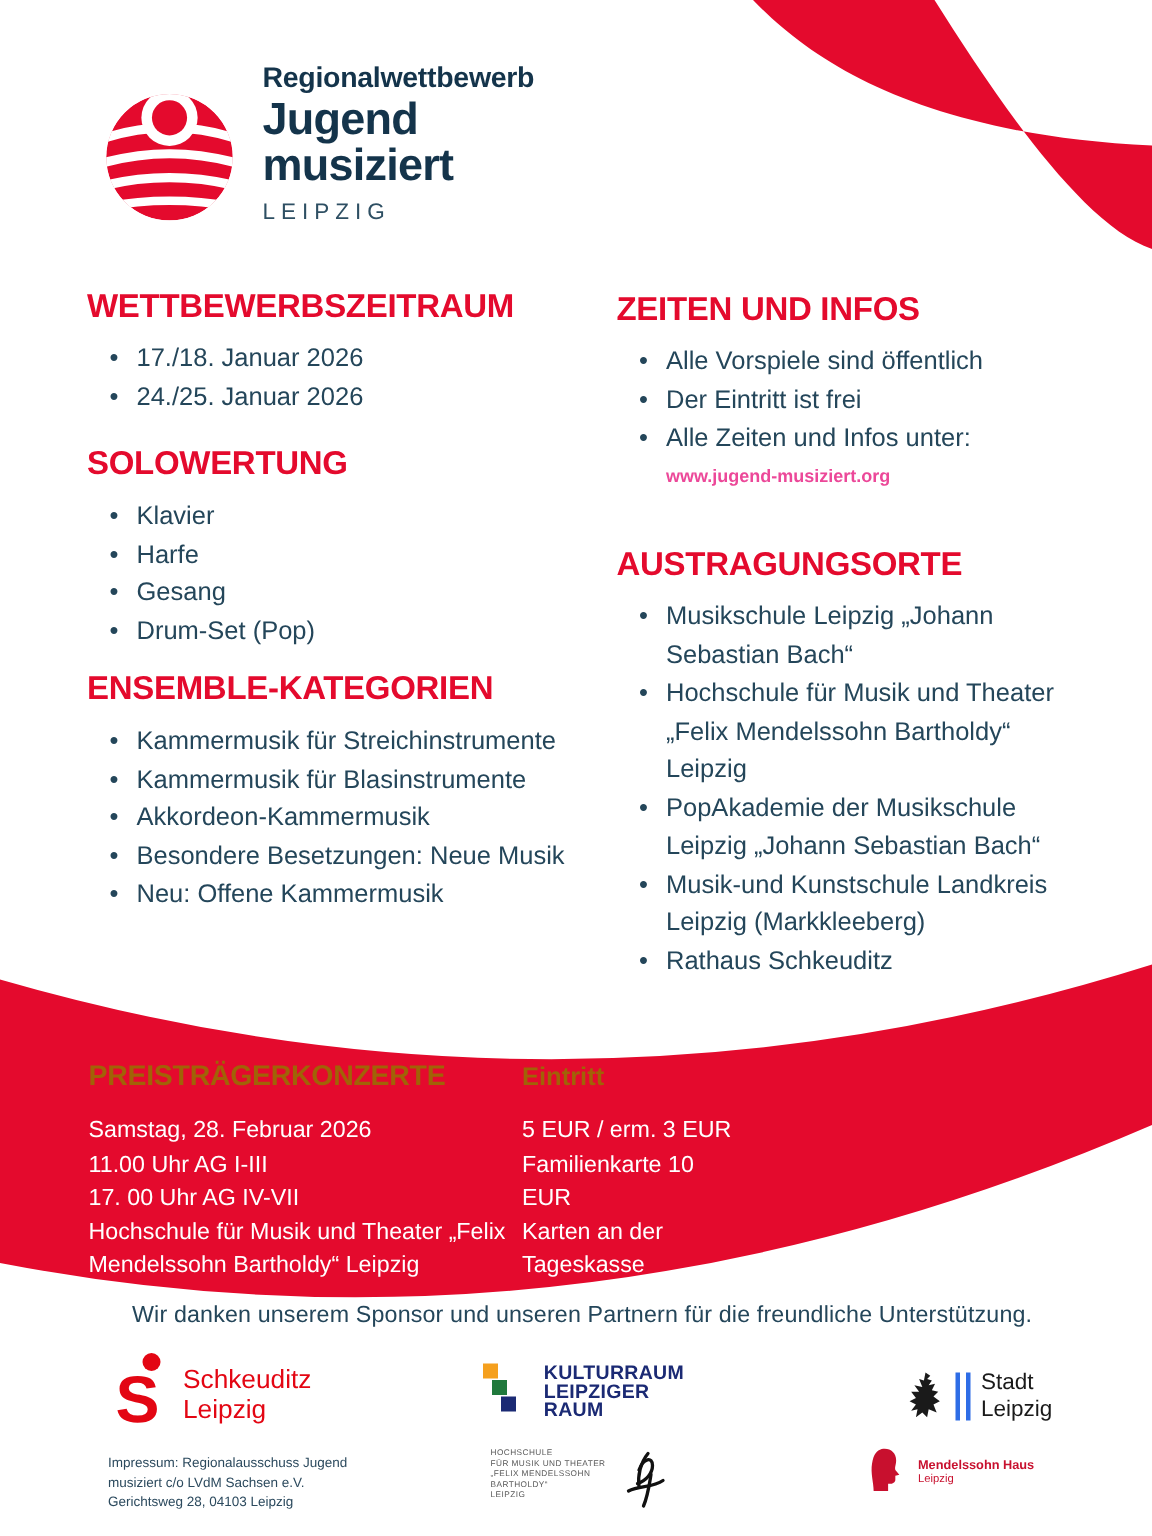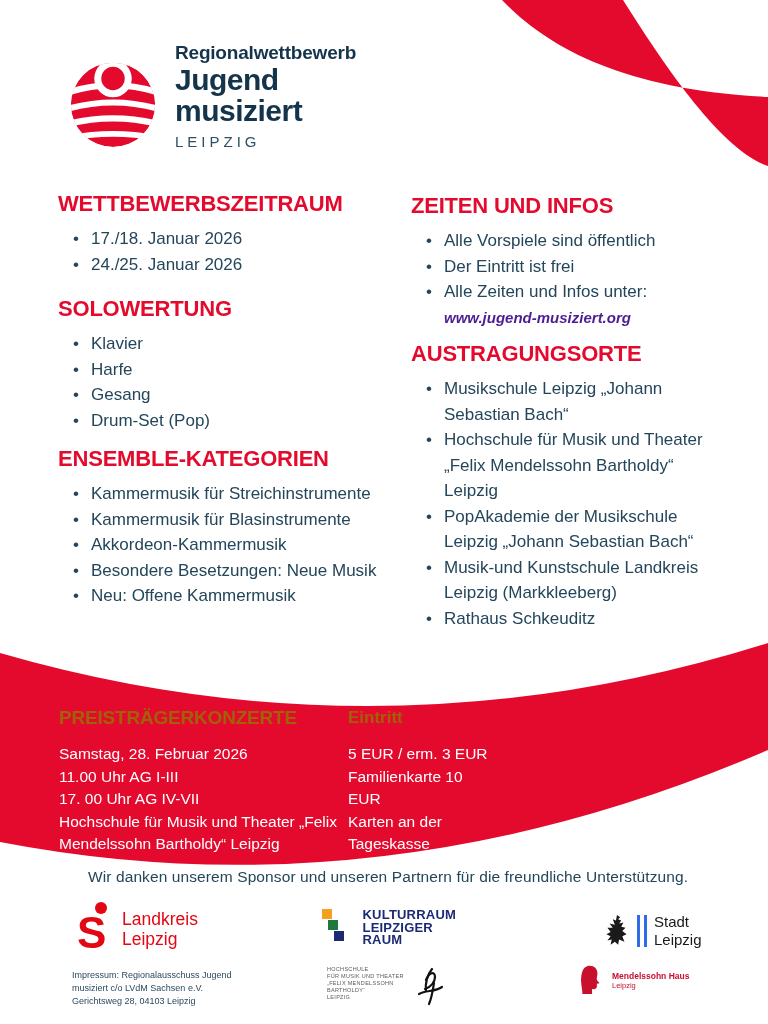--- a/index.html
+++ b/index.html
@@ -14,21 +14,21 @@
   .brand-icon{margin-top:15px;}
   .brand-eyebrow{font-size:19px;font-weight:bold;color:#14344B;letter-spacing:-0.2px;}
   .brand-big{font-size:30px;font-weight:bold;color:#14344B;line-height:31px;letter-spacing:-0.5px;}
   .brand-city{font-size:15px;color:#2E4F63;letter-spacing:4px;margin-top:7px;}
 
   
   .sec h2{font-size:22px;line-height:24px;color:#E40A2D;font-weight:bold;letter-spacing:-0.2px;margin:0;}
   .sec ul{list-style:none;margin:10px 0 0 0;padding:0;}
   .sec li{position:relative;padding-left:33px;font-size:17px;line-height:25.5px;color:#24465A;}
   .sec li::before{content:"\2022";position:absolute;left:15px;color:#24465A;}
-  .site{padding-left:33px;font-weight:bold;font-size:15px;line-height:25.5px;color:#4c1d95;font-style:italic;}
+  .site{padding-left:33px;font-weight:bold;font-size:12px;line-height:25.5px;color:#ec4899;}
 
   
   .band h3{color:#a16207;margin:0 0 14px 0;}
   .band .h-big{font-size:19px;line-height:22px;letter-spacing:-0.2px;}
   .band .h-small{font-size:17px;line-height:22px;}
   .band p{margin:0;font-size:15.5px;line-height:22.5px;color:#fff;}
 
   
   .thanks{font-size:15.5px;color:#24465A;letter-spacing:0.1px;}
   .sparkasse{display:flex;gap:10px;align-items:flex-start;}
@@ -115,21 +115,21 @@
   <section class="layer sec abs" style="left:411px;top:194px;width:320px">
     <h2>ZEITEN UND INFOS</h2>
     <ul>
       <li>Alle Vorspiele sind öffentlich</li>
       <li>Der Eintritt ist frei</li>
       <li>Alle Zeiten und Infos unter:</li>
     </ul>
     <div class="site">www.jugend-musiziert.org</div>
   </section>
 
-  <section class="layer sec abs" style="left:411px;top:342px;width:300px">
+  <section class="layer sec abs" style="left:411px;top:364px;width:300px">
     <h2>AUSTRAGUNGSORTE</h2>
     <ul>
       <li>Musikschule Leipzig „Johann Sebastian Bach“</li>
       <li>Hochschule für Musik und Theater „Felix Mendelssohn Bartholdy“ Leipzig</li>
       <li>PopAkademie der Musikschule Leipzig „Johann Sebastian Bach“</li>
       <li>Musik-und Kunstschule Landkreis Leipzig (Markkleeberg)</li>
       <li>Rathaus Schkeuditz</li>
     </ul>
   </section>
 
@@ -149,21 +149,21 @@
   </div>
 
   <div class="layer thanks abs" style="left:88px;top:868px;width:620px">Wir danken unserem Sponsor und unseren Partnern für die freundliche Unterstützung.</div>
 
   <div class="layer sparkasse abs" style="left:76px;top:901px">
     <svg width="36" height="50" viewBox="0 0 36 50">
       <circle cx="25" cy="7" r="6" fill="#E30613"></circle>
       <text x="1" y="47" font-family="Liberation Sans, sans-serif" font-size="44" font-weight="bold" fill="#E30613">S</text>
     </svg>
     <div class="sparkasse-text">
-      <div>Landkreis</div>
+      <div>Schkeuditz</div>
       <div>Leipzig</div>
     </div>
   </div>
 
   <div class="layer impressum abs" style="left:72px;top:969px">
     <div>Impressum: Regionalausschuss Jugend</div>
     <div>musiziert c/o LVdM Sachsen e.V.</div>
     <div>Gerichtsweg 28, 04103 Leipzig</div>
   </div>
 

